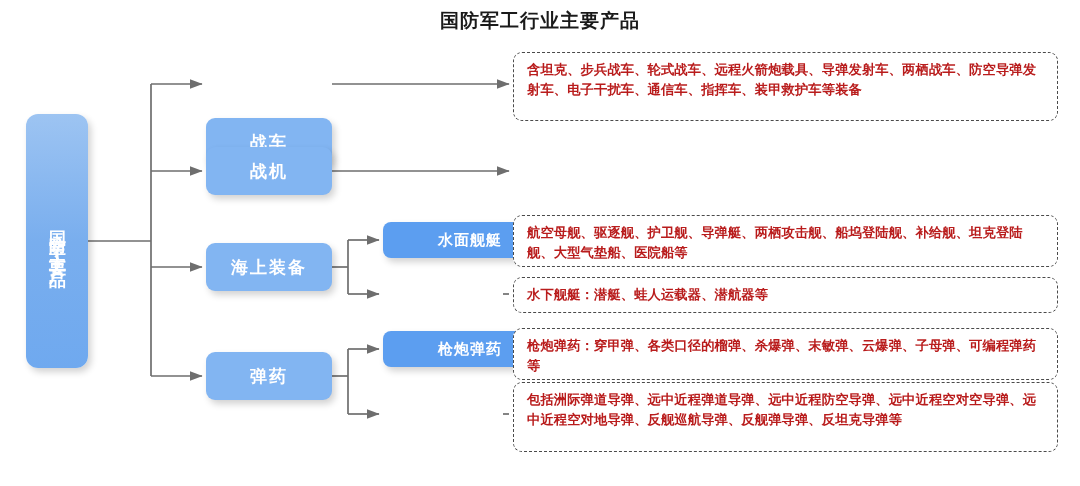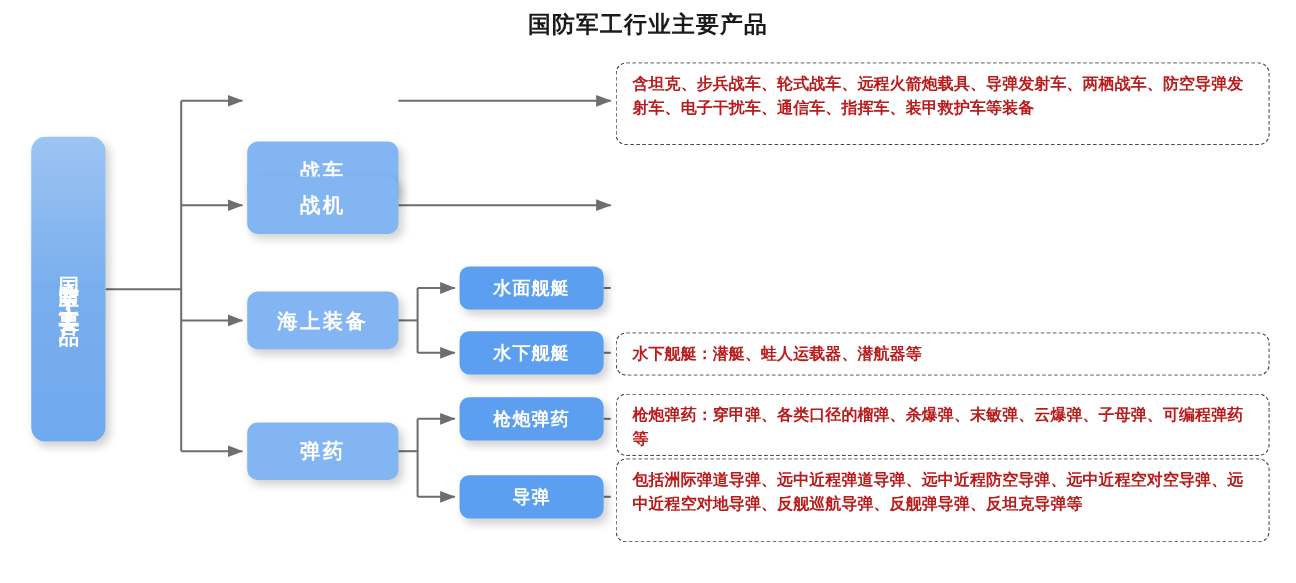--- a/index.html
+++ b/index.html
@@ -95,20 +95,21 @@
     border-radius: 8px;
     background: #5c9ef0;
     box-shadow: 3px 4px 7px rgba(0,0,0,0.18);
     display: flex;
     align-items: center;
     justify-content: center;
     color: #ffffff;
     font-size: 15px;
     font-weight: bold;
     letter-spacing: 1px;
+    padding-left: 27px;
   }
   .l3-a { top: 222px; }
   .l3-b { top: 276px; }
   .l3-c { top: 331px; }
   .l3-d { top: 396px; }
 
   
   .desc-box {
     position: absolute;
     left: 513px;
@@ -190,23 +191,22 @@
   <div class="root-node">
     <span class="root-label">国防军工主要产品</span>
   </div>
 
   <div class="l2-node l2-a">战车</div>
   <div class="l2-node l2-c">海上装备</div>
   <div class="l2-node l2-b">战机</div>
   <div class="l2-node l2-d">弹药</div>
 
   <div class="l3-node l3-a">水面舰艇</div>
-  <div class="l3-node l3-b">水下舰艇</div>
   <div class="l3-node l3-c">枪炮弹药</div>
-  <div class="l3-node l3-d">导弹</div>
 
   <div class="desc-box desc-1">含坦克、步兵战车、轮式战车、远程火箭炮载具、导弹发射车、两栖战车、防空导弹发射车、电子干扰车、通信车、指挥车、装甲救护车等装备</div>
+  <div class="desc-box desc-3">航空母舰、驱逐舰、护卫舰、导弹艇、两栖攻击舰、船坞登陆舰、补给舰、坦克登陆舰、大型气垫船、医院船等</div>
   <div class="desc-box desc-4">水下舰艇：潜艇、蛙人运载器、潜航器等</div>
   <div class="desc-box desc-5">枪炮弹药：穿甲弹、各类口径的榴弹、杀爆弹、末敏弹、云爆弹、子母弹、可编程弹药等</div>
   <div class="desc-box desc-6">包括洲际弹道导弹、远中近程弹道导弹、远中近程防空导弹、远中近程空对空导弹、远中近程空对地导弹、反舰巡航导弹、反舰弹导弹、反坦克导弹等</div>
 
 
 </div>
 
 </body></html>

